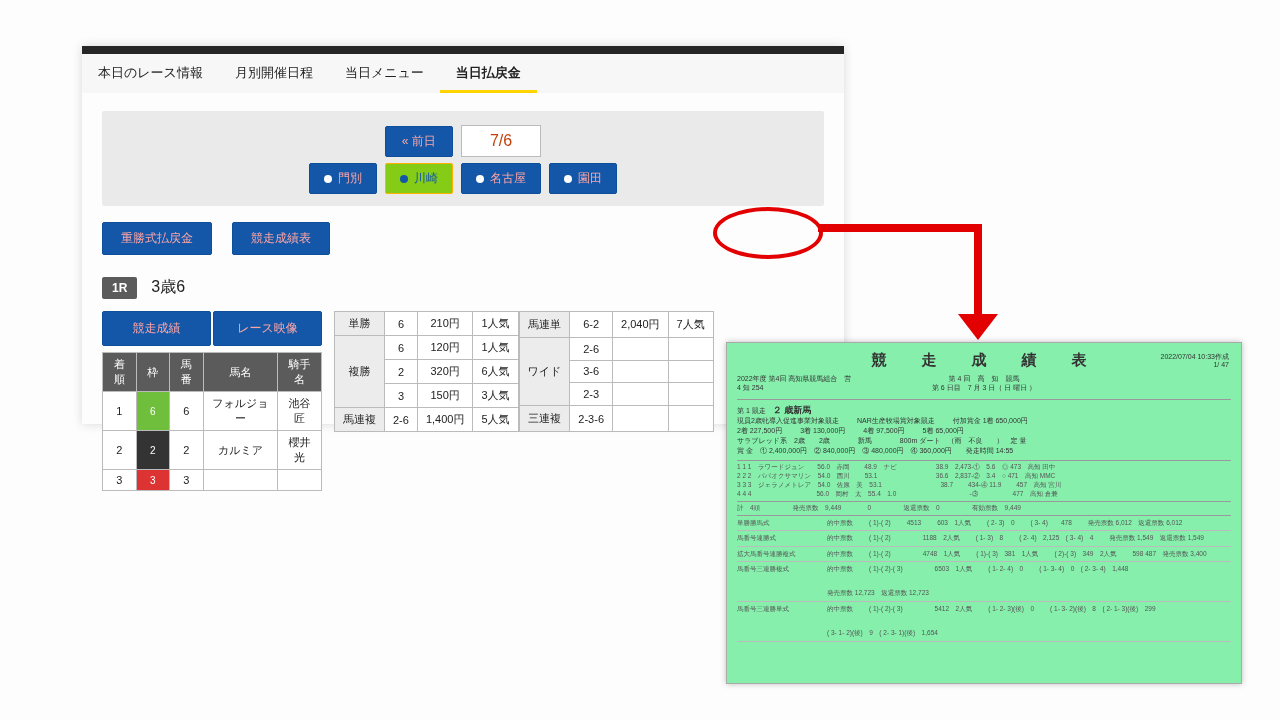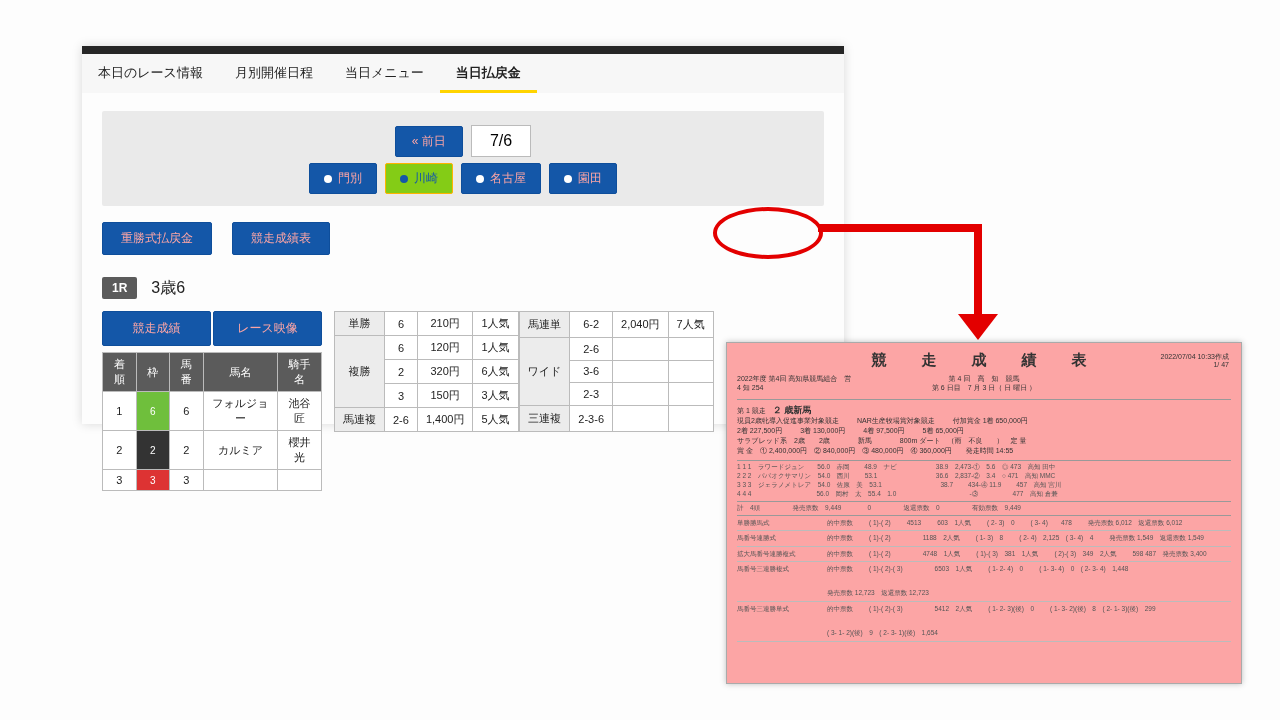--- a/index.html
+++ b/index.html
@@ -7,29 +7,29 @@
   .browser{position:absolute;left:82px;top:46px;width:762px}
   .topbar{height:8px;background:#262626}
   .tabs{display:flex;background:#f7f7f7}
   .tab{padding:10px 16px 8px;font-size:13px;color:#222;border-bottom:3px solid transparent;cursor:pointer}
   .tab.active{border-bottom-color:#ffd400;font-weight:bold}
   .panel{margin:18px 20px 0;background:#eaeaea;padding:14px 16px 12px;border-radius:2px}
   .row-center{display:flex;justify-content:center;align-items:center;gap:8px}
   .btn{display:inline-flex;align-items:center;gap:6px;padding:6px 14px;font-size:12px;border-radius:2px;border:1px solid #0e4e9b;background:#1457a8;color:#fca5a5}
   .btn .dot{width:8px;height:8px;border-radius:50%;background:#fff;display:inline-block}
   .btn-outline{background:#84cc16;color:#1457a8;border:1px solid #ffb300}
-  .btn-plain{background:#fff;color:#000000;border:1px solid #bbb;padding:6px 18px}
+  .btn-plain{background:#fff;color:#c2410c;border:1px solid #bbb;padding:6px 28px}
   .prev{padding:6px 16px}
   .venues{margin-top:6px}
   .meta{margin:16px 20px 0;display:flex;justify-content:space-between;align-items:center}
   .meta-title{font-size:17px;font-weight:bold}
   .meta-btns{display:flex;gap:20px}
   .meta-btns .btn{padding:7px 18px}
   .circle{position:absolute;left:713px;top:207px;width:102px;height:44px;border:4px solid #e30000;border-radius:50%/50%;pointer-events:none}
-  .race-head{margin:22px 20px 0;display:flex;align-items:flex-end;gap:14px}
+  .race-head{margin:22px 20px 0;display:flex;align-items:flex-start;gap:14px}
   .race-badge{background:#5b5b5b;color:#fff;font-size:12px;font-weight:bold;padding:4px 10px;border-radius:2px}
   .race-name{font-size:16px}
   .result-area{margin:12px 20px 0;display:flex;gap:12px;align-items:flex-start}
   .left-col{width:220px}
   .twin{display:flex;gap:2px;margin-bottom:6px}
   .twin .btn{flex:1;justify-content:center;padding:8px 0;font-size:12px}
   table.finish{width:100%;border-collapse:collapse;font-size:11px;background:#fff}
   table.finish th,table.finish td{border:1px solid #bbb;padding:4px 6px;text-align:center}
   table.finish th{background:#5b5b5b;color:#fff;font-weight:normal}
   td.waku{width:20px;font-size:10px}
@@ -39,21 +39,21 @@
   td.horse{text-align:left}
   .paytables{display:flex;gap:0}
   table.pay{border-collapse:collapse;font-size:11px;background:#fff}
   table.pay th,table.pay td{border:1px solid #bbb;padding:4px 8px;text-align:center;white-space:nowrap}
   table.pay th{background:#ececec;font-weight:normal}
   
   .arrow-h{position:absolute;left:818px;top:224px;width:164px;height:8px;background:#e30000}
   .arrow-v{position:absolute;left:974px;top:224px;width:8px;height:94px;background:#e30000}
   .arrow-head{position:absolute;left:958px;top:314px;width:0;height:0;border-left:20px solid transparent;border-right:20px solid transparent;border-top:26px solid #e30000}
   
-  .doc{position:absolute;left:726px;top:342px;width:516px;height:342px;background:#fca5a5;border:1px solid #aaa;box-shadow:0 0 6px rgba(0,0,0,.25);padding:8px 10px 7px 10px;box-sizing:border-box;font-size:7px;color:#333;overflow:hidden}
+  .doc{position:absolute;left:726px;top:342px;width:516px;height:342px;background:#86efac;border:1px solid #aaa;box-shadow:0 0 6px rgba(0,0,0,.25);padding:8px 10px 7px 10px;box-sizing:border-box;font-size:7px;color:#333;overflow:hidden}
   .doc-title{text-align:center;font-size:15px;letter-spacing:10px;font-weight:bold}
   .doc-meta{position:absolute;right:12px;top:10px;text-align:right;font-size:7px;line-height:1.2}
   .doc-header{display:flex;justify-content:space-between;margin-top:4px;line-height:1.35}
   .doc-header > div{flex:1}
   .doc-race{margin-top:6px;border-top:1px solid #999;border-bottom:1px solid #999;padding:4px 0;line-height:1.4}
   .doc-race b{font-size:9px}
   .doc-prize{display:flex;gap:18px;flex-wrap:wrap}
   .doc-block{border-bottom:1px solid #bbb;padding:3px 0;display:flex;gap:12px;line-height:1.3}
   .doc-block .lbl{width:78px}
   .doc-block .cols{flex:1;display:flex;gap:16px;flex-wrap:wrap}

